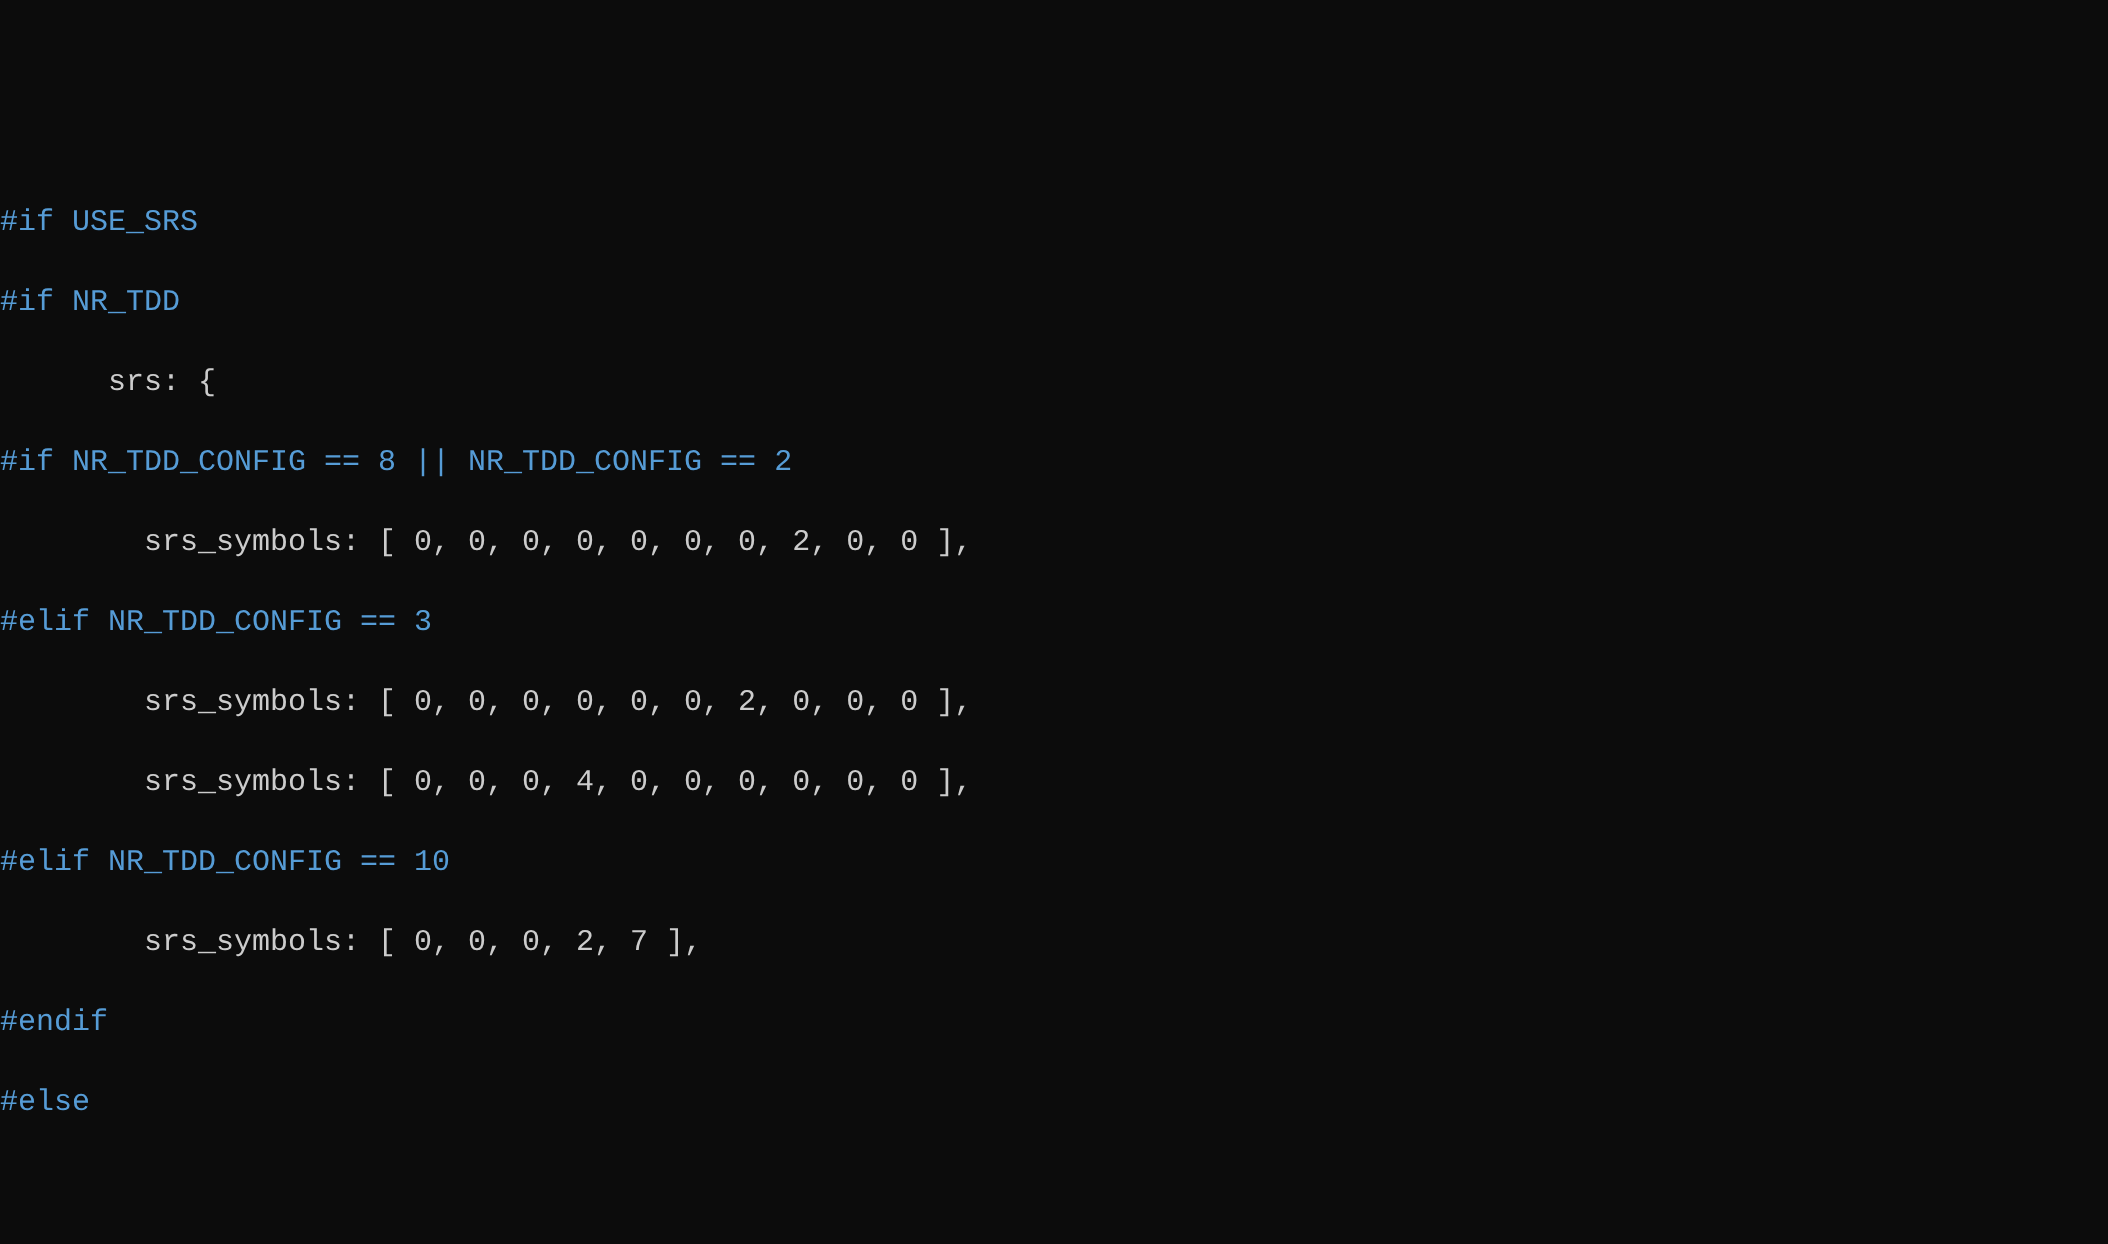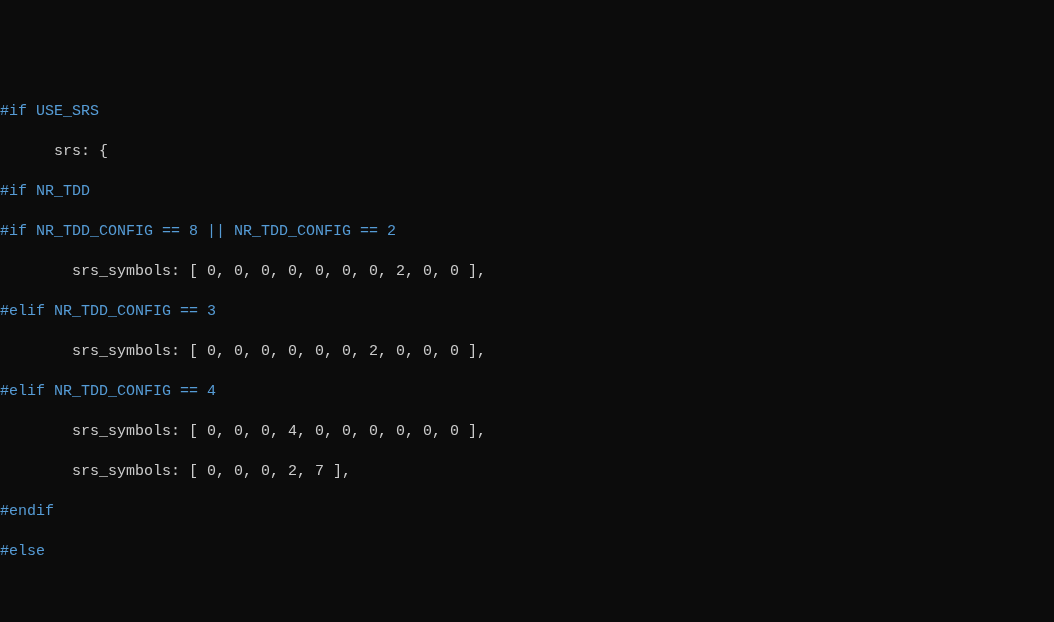--- a/index.html
+++ b/index.html
@@ -19,28 +19,28 @@
   .plain { color: #cccccc; }
   .line { display: block; }
 </style>
 </head>
 <body>
 
 
 
 <div class="code-container">
 <span class="line"><span class="directive">#if USE_SRS</span></span>
+<span class="line"><span class="directive">#if NR_TDD</span></span>
 <span class="line"><span class="plain">      srs: {</span></span>
-<span class="line"><span class="directive">#if NR_TDD</span></span>
 <span class="line"><span class="directive">#if NR_TDD_CONFIG == 8 || NR_TDD_CONFIG == 2</span></span>
 <span class="line"><span class="plain">        srs_symbols: [ 0, 0, 0, 0, 0, 0, 0, 2, 0, 0 ],</span></span>
 <span class="line"><span class="directive">#elif NR_TDD_CONFIG == 3</span></span>
 <span class="line"><span class="plain">        srs_symbols: [ 0, 0, 0, 0, 0, 0, 2, 0, 0, 0 ],</span></span>
-<span class="line"><span class="directive">#elif NR_TDD_CONFIG == 4</span></span>
 <span class="line"><span class="plain">        srs_symbols: [ 0, 0, 0, 4, 0, 0, 0, 0, 0, 0 ],</span></span>
+<span class="line"><span class="directive">#elif NR_TDD_CONFIG == 10</span></span>
 <span class="line"><span class="plain">        srs_symbols: [ 0, 0, 0, 2, 7 ],</span></span>
 <span class="line"><span class="directive">#endif</span></span>
 <span class="line"><span class="directive">#else</span></span>
 
 
 
 
 
 
 

